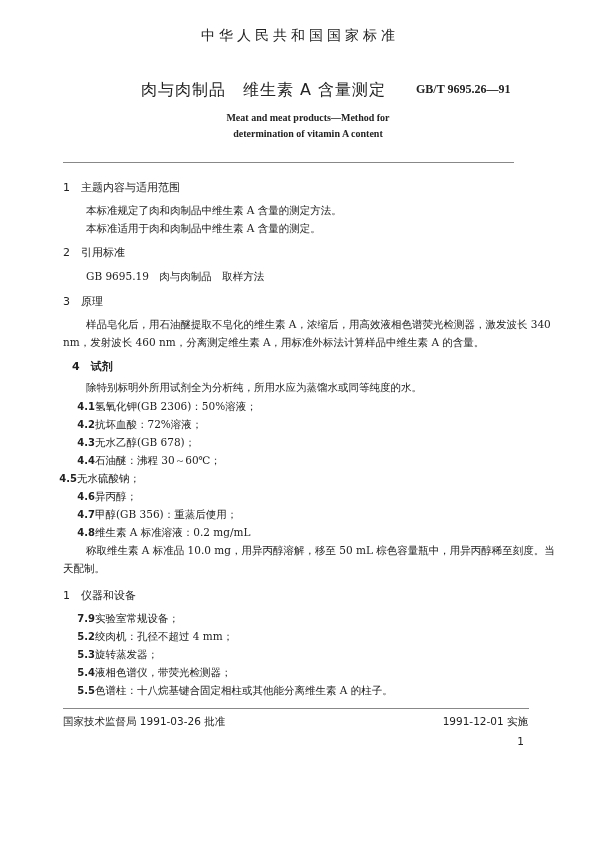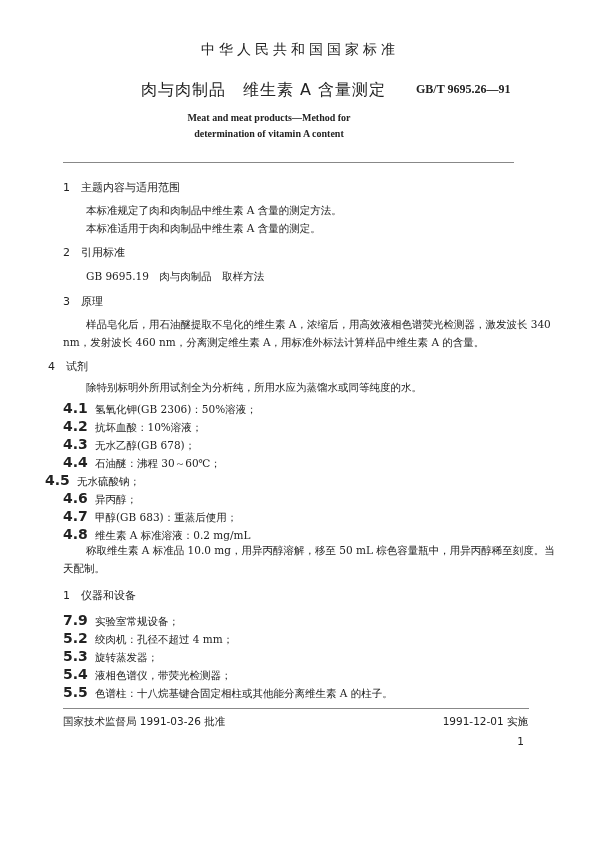--- a/index.html
+++ b/index.html
@@ -1,28 +1,28 @@
 <!DOCTYPE html>
 <html><head>
 <meta charset="utf-8">
 <style>
   html, body { margin:0; padding:0; background:#ffffff; }
   body { width:600px; height:848px; position:relative; overflow:hidden;
          font-family:"DejaVu Serif","Liberation Serif",serif; color:#222; }
   .abs { position:absolute; white-space:nowrap; }
   .sans { font-family:"DejaVu Sans","Liberation Sans",sans-serif; }
   .serif { font-family:Liberation Serif, serif; }
-  .national { top:41px; left:0; width:600px; text-align:center; font-size:14px; letter-spacing:4px; }
+  .national { top:27px; left:0; width:600px; text-align:center; font-size:14px; letter-spacing:4px; }
   .title { top:80px; left:141px; font-size:16px; letter-spacing:1px; }
   .std-code { top:82px; left:416px; font-size:12px; font-weight:bold; }
-  .en-title { top:110px; left:0; width:538px; text-align:center; font-size:10px; font-weight:bold; line-height:16px; }
+  .en-title { top:110px; left:0; width:538px; text-align:center; font-size:10px; font-weight:bold; line-height:16px;padding-left:39px; }
   .rule { position:absolute; height:1px; background:#888; }
   .h { font-size:11px; }
   .p { font-size:10.5px; }
-  .num { font-weight:bold; font-family:"DejaVu Sans","Liberation Sans",sans-serif; font-size:14px; display:inline-block; width:32px; }
+  .num { font-weight:bold; font-family:"DejaVu Sans","Liberation Sans",sans-serif; font-size:10px; display:inline-block; width:32px;text-align:right; }
   .foot { font-size:10.5px; }
 </style>
 </head>
 <body>
 
 <div class="abs national sans">中华人民共和国国家标准</div>
 <div class="abs title sans">肉与肉制品　维生素 A 含量测定</div>
 <div class="abs std-code serif">GB/T 9695.26—91</div>
 <div class="abs en-title serif">
   <div>Meat and meat products—Method for</div>
@@ -35,30 +35,30 @@
 <div class="abs p" style="top:204px;left:86px;">本标准规定了肉和肉制品中维生素 A 含量的测定方法。</div>
 <div class="abs p" style="top:222px;left:86px;">本标准适用于肉和肉制品中维生素 A 含量的测定。</div>
 
 <div class="abs h sans" style="top:245px;left:63px;">2　引用标准</div>
 <div class="abs p" style="top:270px;left:86px;">GB 9695.19　肉与肉制品　取样方法</div>
 
 <div class="abs h sans" style="top:294px;left:63px;">3　原理</div>
 <div class="abs p" style="top:318px;left:86px;">样品皂化后，用石油醚提取不皂化的维生素 A，浓缩后，用高效液相色谱荧光检测器，激发波长 340</div>
 <div class="abs p" style="top:336px;left:63px;">nm，发射波长 460 nm，分离测定维生素 A，用标准外标法计算样品中维生素 A 的含量。</div>
 
-<div class="abs h sans" style="top:359px;left:48px;">4　试剂</div>
+<div class="abs h sans" style="top:359px;left:72px;font-weight:bold;">4　试剂</div>
 <div class="abs p" style="top:381px;left:86px;">除特别标明外所用试剂全为分析纯，所用水应为蒸馏水或同等纯度的水。</div>
 
 <div class="abs p" style="top:400px;left:63px;"><span class="num">4.1</span><span>氢氧化钾(GB 2306)：50%溶液；</span></div>
-<div class="abs p" style="top:418px;left:63px;"><span class="num">4.2</span><span>抗坏血酸：10%溶液；</span></div>
+<div class="abs p" style="top:418px;left:63px;"><span class="num">4.2</span><span>抗坏血酸：72%溶液；</span></div>
 <div class="abs p" style="top:436px;left:63px;"><span class="num">4.3</span><span>无水乙醇(GB 678)；</span></div>
 <div class="abs p" style="top:454px;left:63px;"><span class="num">4.4</span><span>石油醚：沸程 30～60℃；</span></div>
 <div class="abs p" style="top:472px;left:45px;"><span class="num">4.5</span><span>无水硫酸钠；</span></div>
 <div class="abs p" style="top:490px;left:63px;"><span class="num">4.6</span><span>异丙醇；</span></div>
-<div class="abs p" style="top:508px;left:63px;"><span class="num">4.7</span><span>甲醇(GB 683)：重蒸后使用；</span></div>
+<div class="abs p" style="top:508px;left:63px;"><span class="num">4.7</span><span>甲醇(GB 356)：重蒸后使用；</span></div>
 <div class="abs p" style="top:526px;left:63px;"><span class="num">4.8</span><span>维生素 A 标准溶液：0.2 mg/mL</span></div>
 
 <div class="abs p" style="top:544px;left:86px;">称取维生素 A 标准品 10.0 mg，用异丙醇溶解，移至 50 mL 棕色容量瓶中，用异丙醇稀至刻度。当</div>
 <div class="abs p" style="top:562px;left:63px;">天配制。</div>
 
 <div class="abs h sans" style="top:588px;left:63px;">1　仪器和设备</div>
 <div class="abs p" style="top:612px;left:63px;"><span class="num">7.9</span><span>实验室常规设备；</span></div>
 <div class="abs p" style="top:630px;left:63px;"><span class="num">5.2</span><span>绞肉机：孔径不超过 4 mm；</span></div>
 <div class="abs p" style="top:648px;left:63px;"><span class="num">5.3</span><span>旋转蒸发器；</span></div>
 <div class="abs p" style="top:666px;left:63px;"><span class="num">5.4</span><span>液相色谱仪，带荧光检测器；</span></div>

